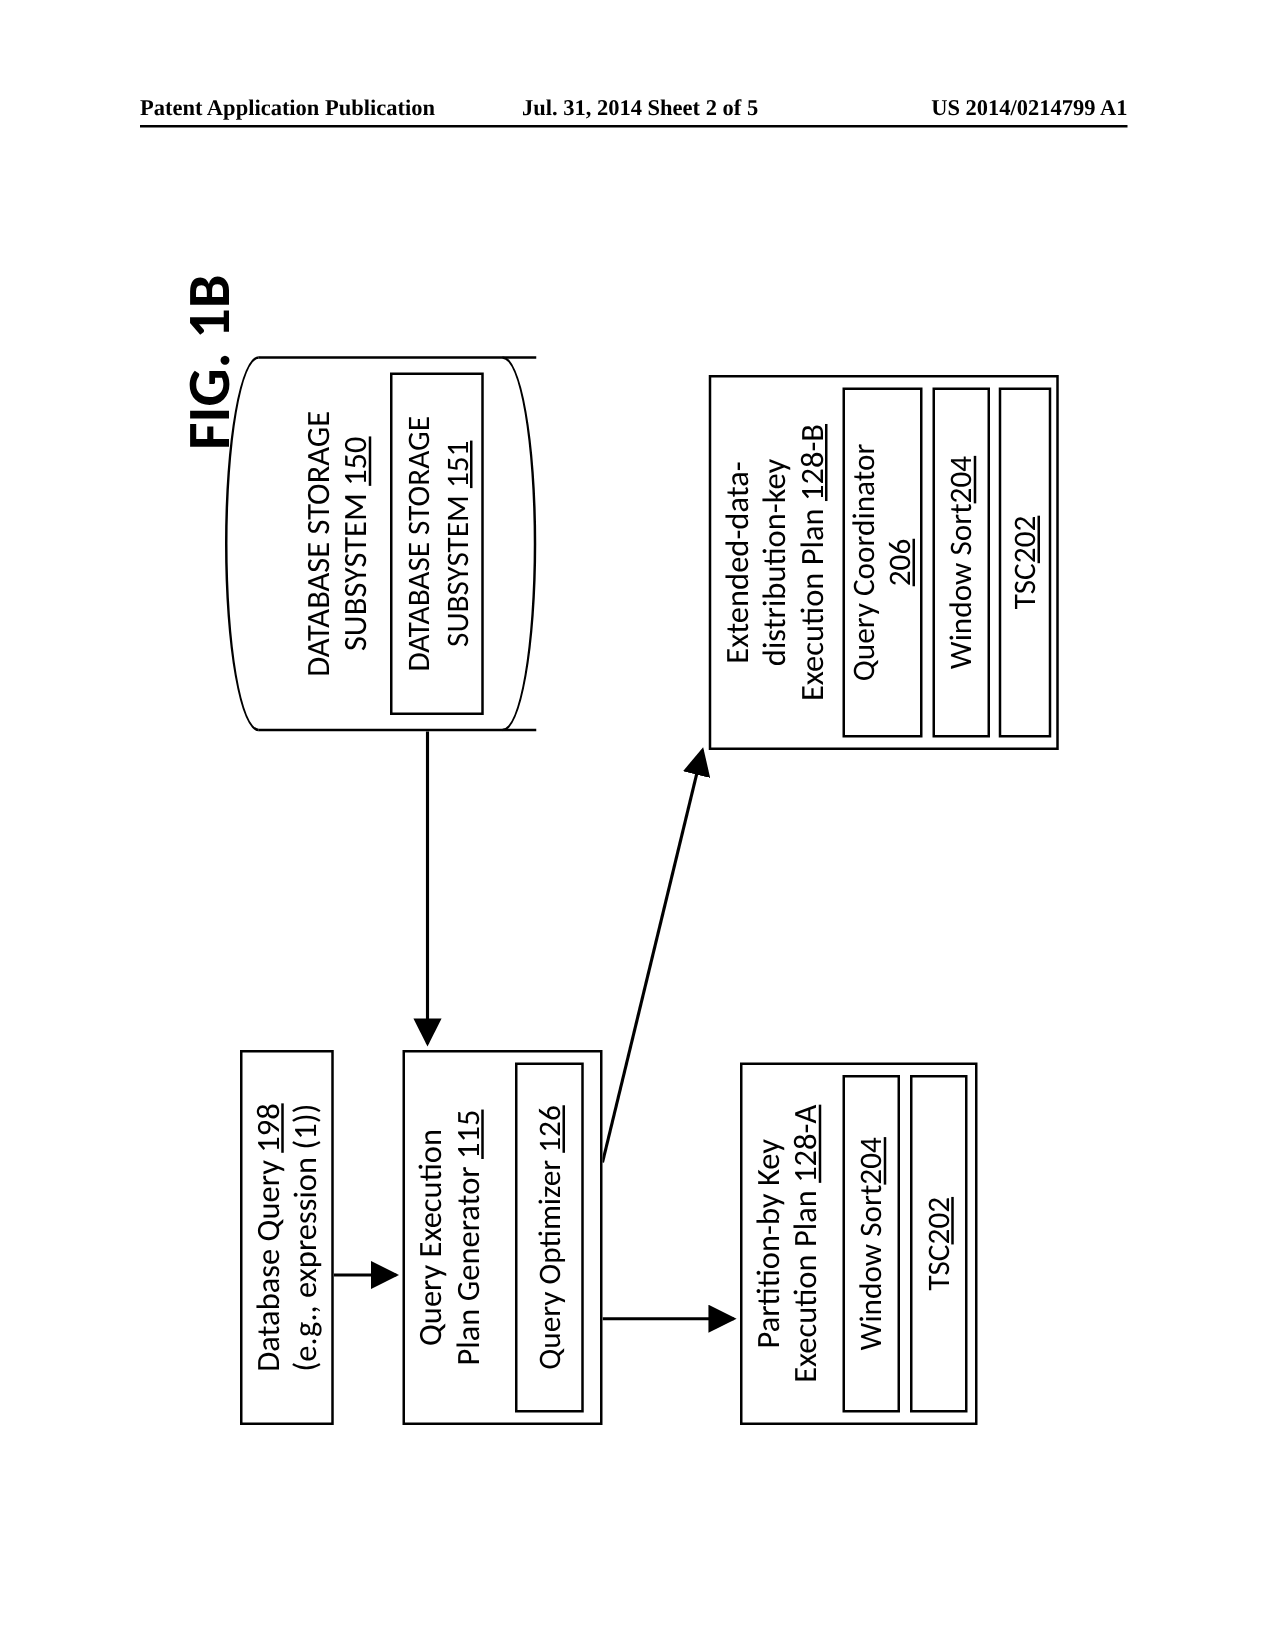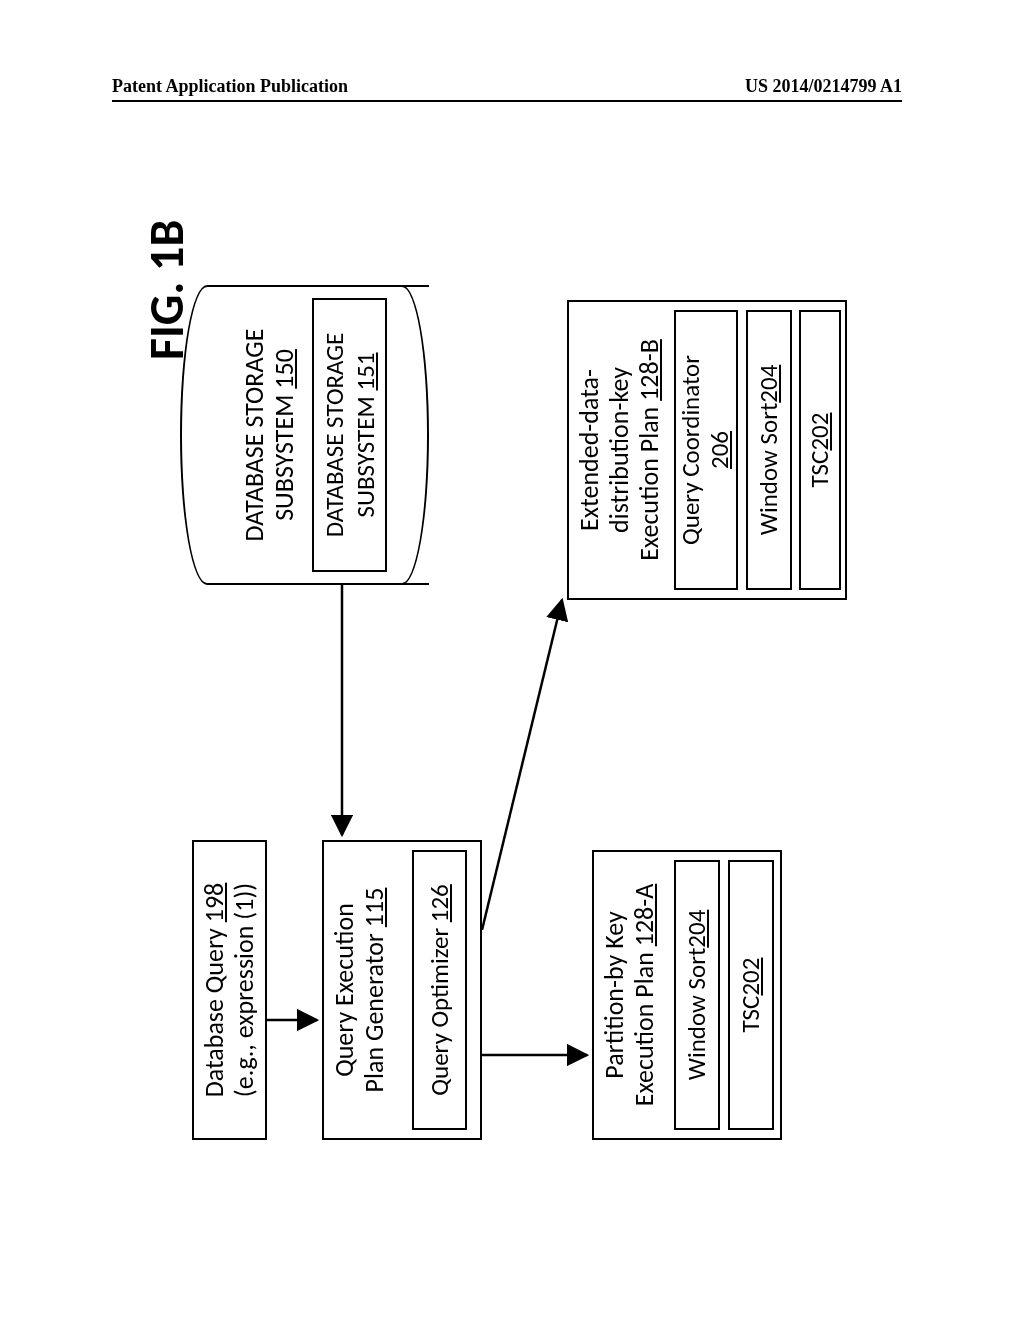--- a/index.html
+++ b/index.html
@@ -139,20 +139,21 @@
     justify-content: center;
     font-size: 25px;
     background: #fff;
   }
 </style>
 </head>
 <body>
 
 <div class="page">
   <div class="hdr-left">Patent Application Publication</div>
+  <div class="hdr-mid">Jul. 31, 2014  Sheet 2 of 5</div>
   <div class="hdr-right">US 2014/0214799 A1</div>
   <div class="hdr-line"></div>
 
   <div class="stage">
     <div class="rot">
 
       <svg width="1080" height="790">
         <defs>
           <marker id="ah" viewBox="0 0 10 10" refX="9" refY="5" markerWidth="9" markerHeight="9" orient="auto-start-reverse">
             <path d="M0,0 L10,5 L0,10 Z" fill="#000"></path>

